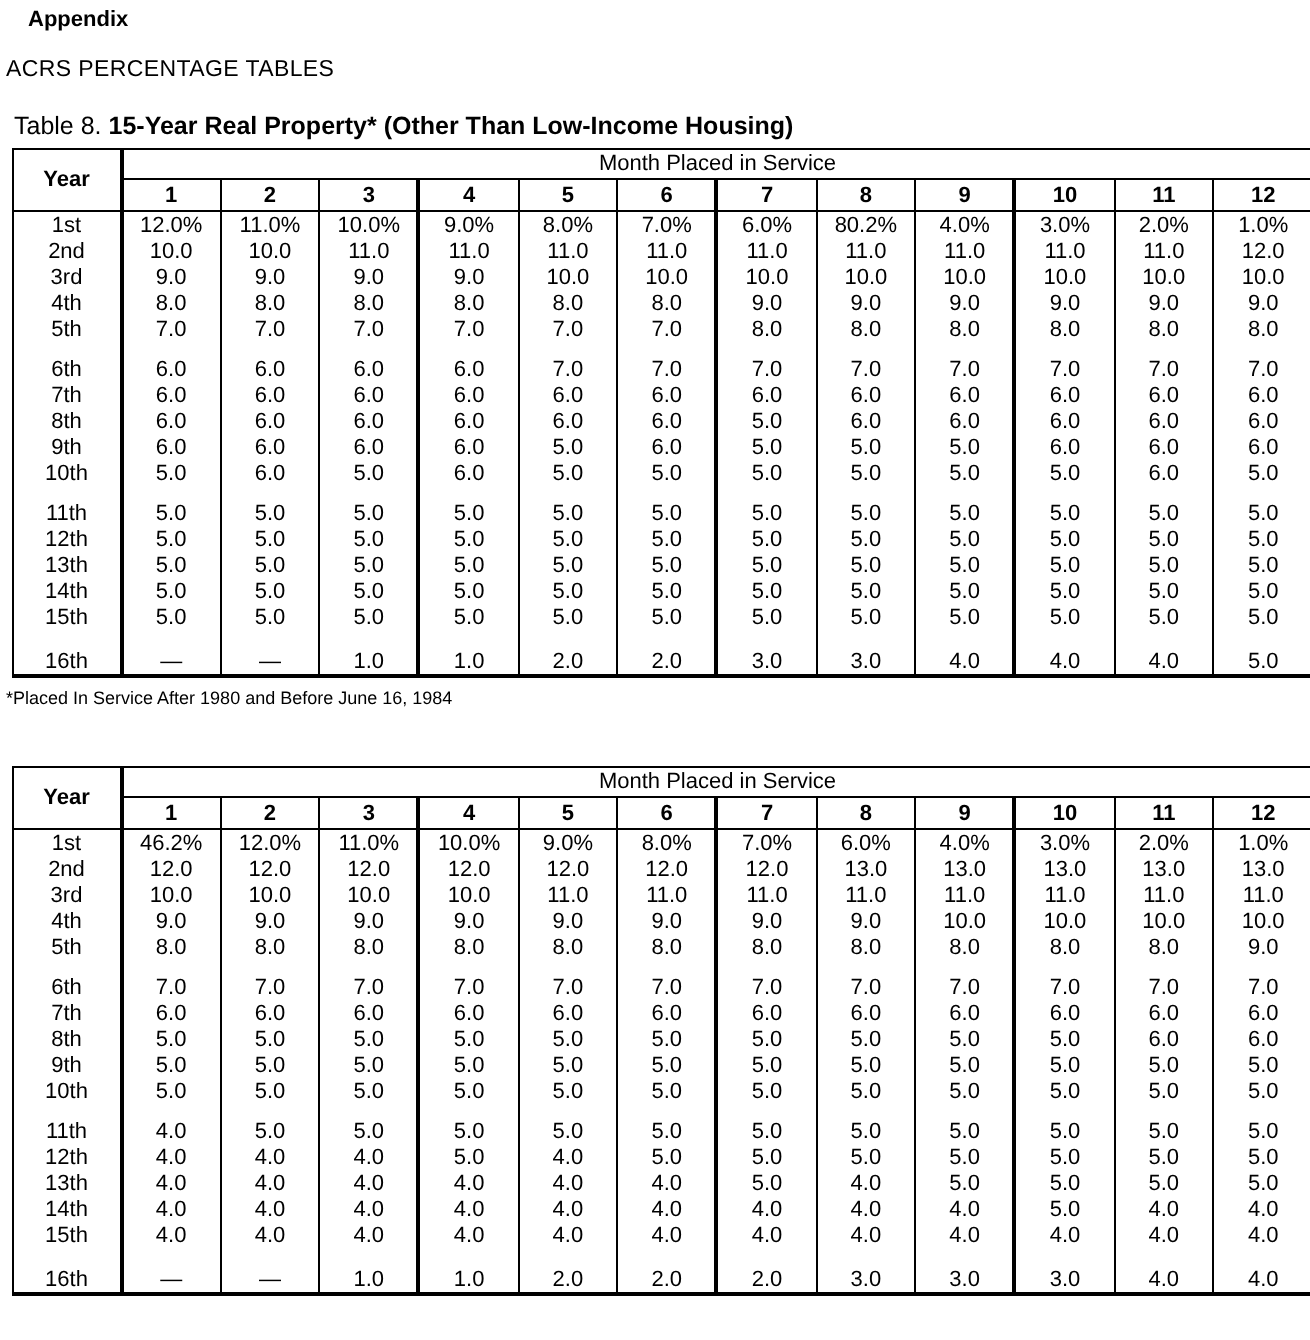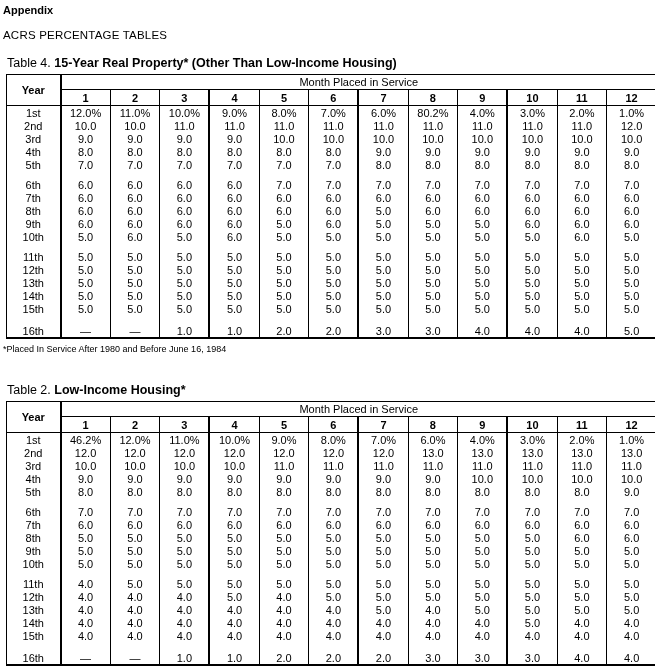--- a/index.html
+++ b/index.html
@@ -1,21 +1,21 @@
 <!DOCTYPE html>
 <html><head>
 <meta charset="utf-8">
 <style>
   html, body { margin: 0; padding: 0; background: #ffffff; color: #000000; }
   body {
     width: 655px; height: 670px; overflow: hidden;
     font-family: "Liberation Sans", sans-serif;
     -webkit-font-smoothing: none;
   }
-  .appendix { font-size: 11px; font-weight: bold; margin: 4px 0 0 3px; }
+  .appendix { font-size: 11px; font-weight: bold; margin: 4px 0 0 14px; }
   .main-heading { font-size: 11.5px; font-weight: normal; margin: 13px 0 0 3px; letter-spacing: 0.2px; }
   .table-title { font-size: 12.5px; margin: 0 0 4px 7px; }
   .table-title .prefix { font-weight: normal; }
   .table-title .main { font-weight: bold; }
   .tbl-wrap1 { margin-top: 15px; }
   .tbl-wrap2 { margin-top: 29px; }
 
   table.acrs {
     border-collapse: collapse; table-layout: fixed;
     width: 651px; margin-left: 6px;
@@ -46,21 +46,21 @@
   .footnote { font-size: 9px; margin: 5px 0 0 3px; }
 </style>
 </head>
 <body>
 
 <div class="appendix">Appendix</div>
 <div class="main-heading">ACRS PERCENTAGE TABLES</div>
 
 <div class="tbl-wrap1">
   <div class="table-title">
-    <span class="prefix">Table 4.</span>
+    <span class="prefix">Table 8.</span>
     <span class="main">15-Year Real Property* (Other Than Low-Income Housing)</span>
   </div>
   <table class="acrs">
     <colgroup>
         <col class="c-year">
         <col span="12">
       </colgroup>
     <thead>
       <tr>
         <th class="year-hd" rowspan="2">Year</th>
@@ -366,24 +366,20 @@
           <td>4.0</td>
           <td>4.0</td>
           <td>5.0</td>
         </tr>
       </tbody>
   </table>
   <div class="footnote">*Placed In Service After 1980 and Before June 16, 1984</div>
 </div>
 
 <div class="tbl-wrap2">
-  <div class="table-title">
-    <span class="prefix">Table 2.</span>
-    <span class="main">Low-Income Housing*</span>
-  </div>
   <table class="acrs">
     <colgroup>
         <col class="c-year">
         <col span="12">
       </colgroup>
     <thead>
       <tr>
         <th class="year-hd" rowspan="2">Year</th>
         <th class="month-span" colspan="12">Month Placed in Service</th>
       </tr>

